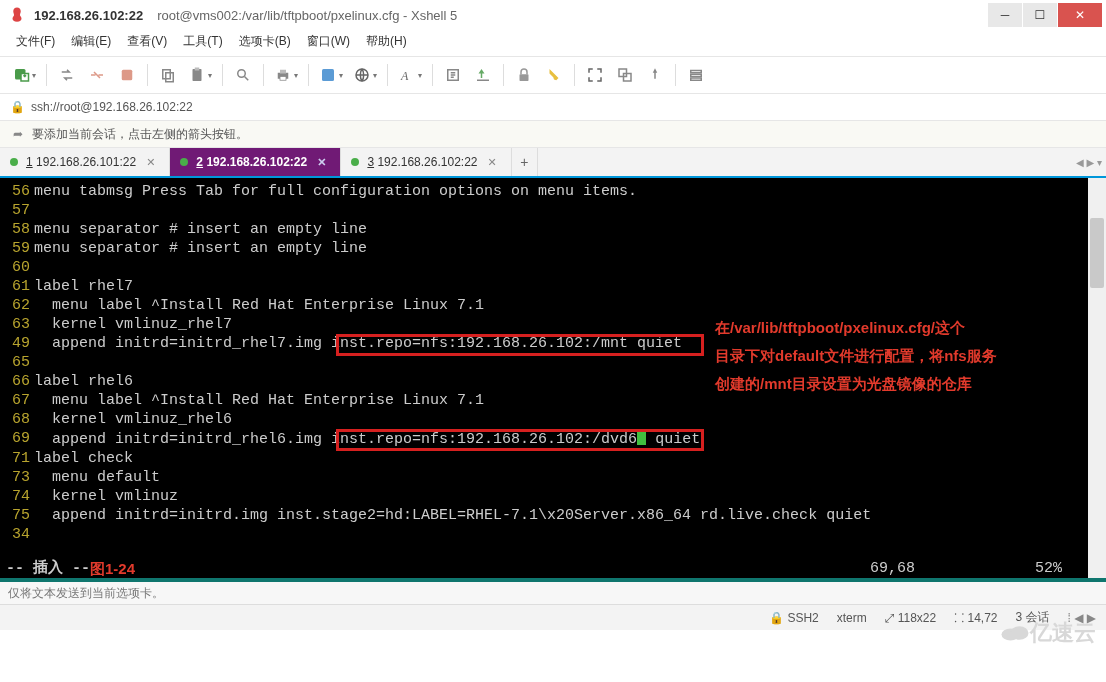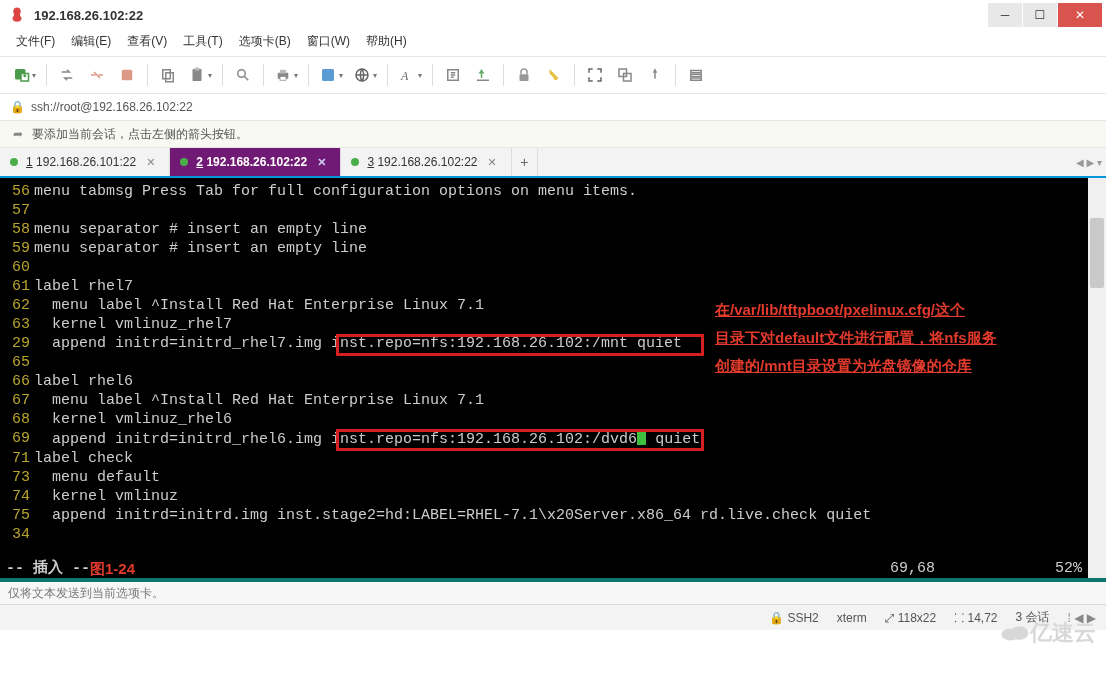--- a/index.html
+++ b/index.html
@@ -54,21 +54,21 @@
 }
 .term-inner { position: relative; }
 .tline { display: flex; white-space: pre; }
 .lnum { width: 34px; text-align: right; color: #b8a42e; padding-right: 4px; flex-shrink: 0; }
 .code { flex: 1; }
 .hlbox1, .hlbox2 { position: absolute; border: 3px solid #d6201f; }
 .hlbox1 { left: 336px; top: 152px; width: 368px; height: 22px; }
 .hlbox2 { left: 336px; top: 247px; width: 368px; height: 22px; }
 .cursor { display: inline-block; width: 9px; height: 16px; background: #3fbf3f; vertical-align: -2px; }
 .anno { position: absolute; color: #e23a2c; font-family: "Microsoft YaHei",sans-serif; font-size: 15px; font-weight: bold; line-height: 28px; pointer-events: none; }
-.statusline { position: absolute; left: 0; right: 14px; bottom: 0; height: 19px; display: flex; align-items: center; color: #ccc; }
+.statusline { position: absolute; left: 0; right: 34px; bottom: 0; height: 19px; display: flex; align-items: center; color: #ccc; }
 .statusline .mode { padding-left: 6px; font-weight: bold; }
 .statusline .figlabel { color: #e23a2c; font-weight: bold; font-family: "Microsoft YaHei",sans-serif; }
 .statusline .sp { flex: 1; }
 .statusline .pos { margin-right: 120px; }
 .statusline .pct { margin-right: 10px; }
 .vscroll { position: absolute; right: 0; top: 0; bottom: 0; width: 18px; background: #f0f0f0; }
 .vscroll .thumb { position: absolute; left: 2px; right: 2px; top: 40px; height: 70px; background: #c9c9c9; border-radius: 2px; }
 
 .send-bar { height: 26px; background: #f7f7f7; display: flex; align-items: center; padding: 0 8px; color: #777; font-size: 12px; border-top: 4px solid #0f766e; }
 
@@ -81,20 +81,21 @@
 </head>
 <body>
 
 <div class="title-bar">
   <span class="app-icon">
     <svg viewBox="0 0 24 24" fill="currentColor">
         <path d="M12 2C9 2 7 4 7 7c0 2 1 3 1 5s-2 2-2 5c0 2 2 4 6 4s6-2 6-4c0-3-2-3-2-5s1-3 1-5c0-3-2-5-5-5z"></path>
       </svg>
   </span>
   <span class="session-name">192.168.26.102:22</span>
+  <span class="full-path">root@vms002:/var/lib/tftpboot/pxelinux.cfg - Xshell 5</span>
   <span class="spacer"></span>
   <div class="win-btn win-min">─</div>
   <div class="win-btn win-max">☐</div>
   <div class="win-btn win-close">✕</div>
 </div>
 
 <div class="menu-bar">
   <div class="menu-item">文件(F)</div>
   <div class="menu-item">编辑(E)</div>
   <div class="menu-item">查看(V)</div>
@@ -265,36 +266,36 @@
 <div class="terminal">
   <div class="term-inner">
     <div class="tline"><span class="lnum">56</span><span class="code">menu tabmsg Press Tab for full configuration options on menu items.</span></div>
     <div class="tline"><span class="lnum">57</span><span class="code"></span></div>
     <div class="tline"><span class="lnum">58</span><span class="code">menu separator # insert an empty line</span></div>
     <div class="tline"><span class="lnum">59</span><span class="code">menu separator # insert an empty line</span></div>
     <div class="tline"><span class="lnum">60</span><span class="code"></span></div>
     <div class="tline"><span class="lnum">61</span><span class="code">label rhel7</span></div>
     <div class="tline"><span class="lnum">62</span><span class="code">  menu label ^Install Red Hat Enterprise Linux 7.1</span></div>
     <div class="tline"><span class="lnum">63</span><span class="code">  kernel vmlinuz_rhel7</span></div>
-    <div class="tline"><span class="lnum">29</span><span class="code"><span>  append initrd=initrd_rhel7.img </span><span>inst.repo=nfs:192.168.26.102:/mnt quiet</span></span></div>
+    <div class="tline"><span class="lnum">49</span><span class="code"><span>  append initrd=initrd_rhel7.img </span><span>inst.repo=nfs:192.168.26.102:/mnt quiet</span></span></div>
     <div class="tline"><span class="lnum">65</span><span class="code"></span></div>
     <div class="tline"><span class="lnum">66</span><span class="code">label rhel6</span></div>
     <div class="tline"><span class="lnum">67</span><span class="code">  menu label ^Install Red Hat Enterprise Linux 7.1</span></div>
     <div class="tline"><span class="lnum">68</span><span class="code">  kernel vmlinuz_rhel6</span></div>
     <div class="tline"><span class="lnum">69</span><span class="code"><span>  append initrd=initrd_rhel6.img </span><span>inst.repo=nfs:192.168.26.102:/dvd6</span><span class="cursor"></span><span> quiet</span></span></div>
     <div class="tline"><span class="lnum">71</span><span class="code">label check</span></div>
     <div class="tline"><span class="lnum">73</span><span class="code">  menu default</span></div>
     <div class="tline"><span class="lnum">74</span><span class="code">  kernel vmlinuz</span></div>
     <div class="tline"><span class="lnum">75</span><span class="code">  append initrd=initrd.img inst.stage2=hd:LABEL=RHEL-7.1\x20Server.x86_64 rd.live.check quiet</span></div>
     <div class="tline"><span class="lnum">34</span><span class="code"></span></div>
 
     <div class="hlbox1"></div>
     <div class="hlbox2"></div>
 
-    <div class="anno" style="left:715px; top:114px;text-decoration:underline;">
+    <div class="anno" style="left:715px; top:132px;">
       <div>在/var/lib/tftpboot/pxelinux.cfg/这个</div>
       <div>目录下对default文件进行配置，将nfs服务</div>
       <div>创建的/mnt目录设置为光盘镜像的仓库</div>
     </div>
   </div>
 
   <div class="statusline">
     <span class="mode">-- 插入 --</span>
     <span class="figlabel">图1-24</span>
     <span class="sp"></span>

